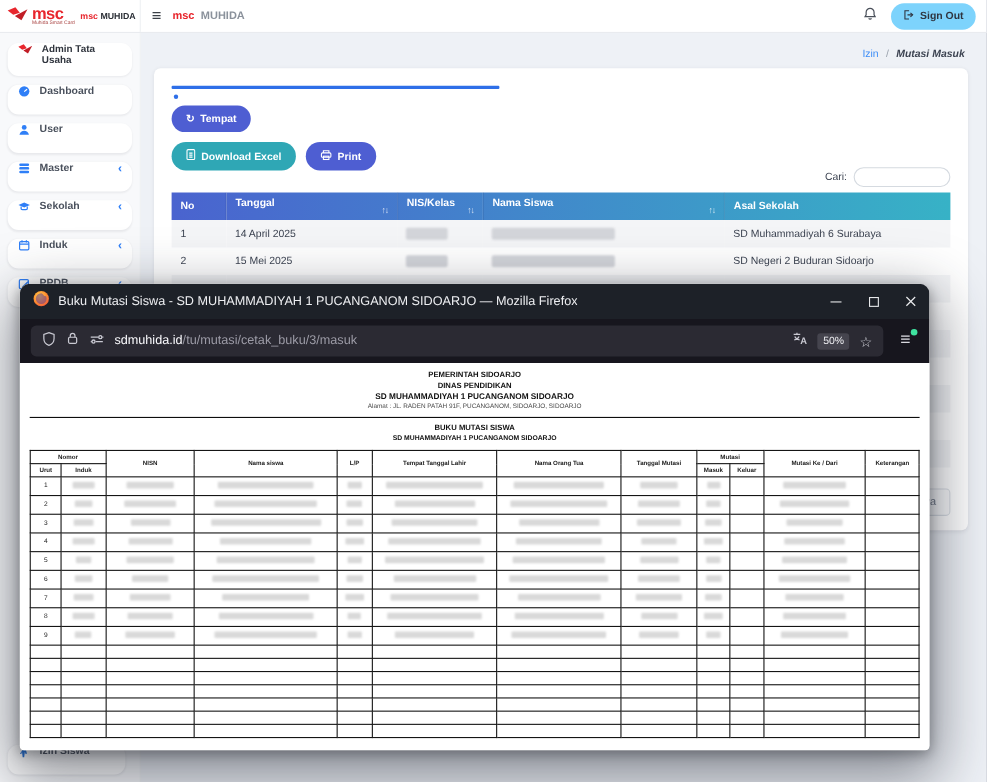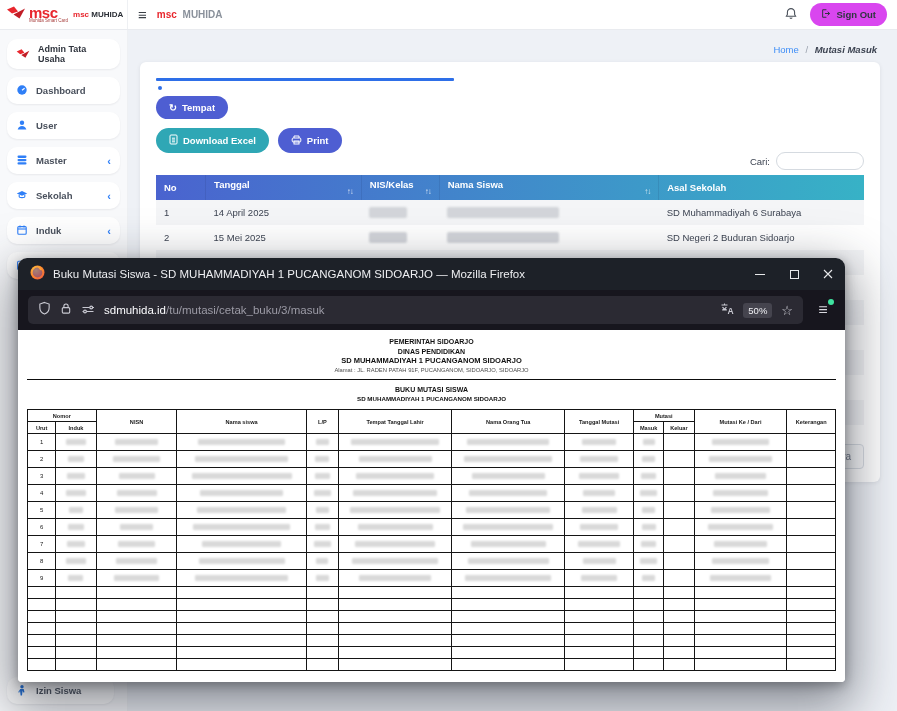--- a/index.html
+++ b/index.html
@@ -15,29 +15,29 @@
   .logo-text { display: flex; flex-direction: column; line-height: 1; }
   .msc-big { color: #e8262d; font-weight: bold; font-size: 15px; letter-spacing: -.5px; line-height: 13px; }
   .tagline { font-size: 4.5px; color: #a8403f; }
   .brand-mini { font-size: 8px; font-weight: bold; white-space: nowrap; margin-left: 2px; }
   .brand-mini .accent, .brand-nav .accent { color: #e8262d; }
   .brand-mini .rest { color: #2b2f36; }
   .hamburger { font-size: 15px; color: #3a3f46; cursor: pointer; line-height: 1; }
   .brand-nav { font-size: 10px; font-weight: bold; }
   .brand-nav .rest { color: #8a919b; margin-left: 3px; }
   .topbar-right { margin-left: auto; display: flex; align-items: center; gap: 13px; }
-  .signout { display: inline-flex; gap: 5px; align-items: center; background: #d946ef; border: none;
+  .signout { display: inline-flex; gap: 5px; align-items: center; background: #7dd3fc; border: none;
              border-radius: 13px; padding: 5px 11px; font-size: 9.5px; color: #2f3540; font-weight: 600;
              font-family: inherit; cursor: pointer; }
 
   
   .sidebar { position: absolute; top: 30px; left: 0; width: 128px; bottom: 0; background: #f8f9fb;
              border-right: 1px solid #eef0f3; padding: 9px 7px; z-index: 1; }
   .side-card { background: #fff; border-radius: 10px; box-shadow: 0 1px 2px rgba(25,30,40,.07);
-               display: flex; align-items: center; gap: 8px; padding: 0 9px; height: 27px;
+               display: flex; gap: 8px; padding: 0 9px; height: 27px;
                margin-bottom: 8px; font-size: 9.5px; font-weight: 600; color: #49505c; cursor: pointer; }
   .side-card.profile { height: 30px; font-size: 9px; color: #2f343d; }
   .side-chevron { margin-left: auto; color: #2f7ff7; font-weight: bold; font-size: 11px; }
   .side-card.bottom { position: absolute; left: 7px; right: 13px; bottom: 7px; margin: 0; }
 
   
   .breadcrumb { position: absolute; top: 44px; right: 20px; font-size: 9.5px; z-index: 1; }
   .breadcrumb a { color: #3e8ef7; text-decoration: none; cursor: pointer; }
   .breadcrumb .sep { color: #9aa2ad; margin: 0 4px; }
   .breadcrumb .current { color: #3c4351; font-style: italic; font-weight: 600; }
@@ -248,21 +248,21 @@
         <svg width="12" height="12" viewBox="0 0 12 12" fill="#2170d8">
             <circle cx="6" cy="2.8" r="1.7"></circle>
             <path d="M4.3 5h3.4l.8 3.2-1.3.3-.6-2-.6 5h-1.4l-.6-5-.6 2-1.3-.3z"></path>
           </svg>
       </span>
       <span>Izin Siswa</span>
     </div>
   </aside>
 
   <div class="breadcrumb">
-    <a>Home</a>
+    <a>Izin</a>
     <span class="sep">/</span>
     <span class="current">Mutasi Masuk</span>
   </div>
 
   <section class="content-card">
     <div class="title-underline"></div>
     <div class="title-dot"></div>
 
     <button class="btn reload-btn">
       <span>↻</span>

